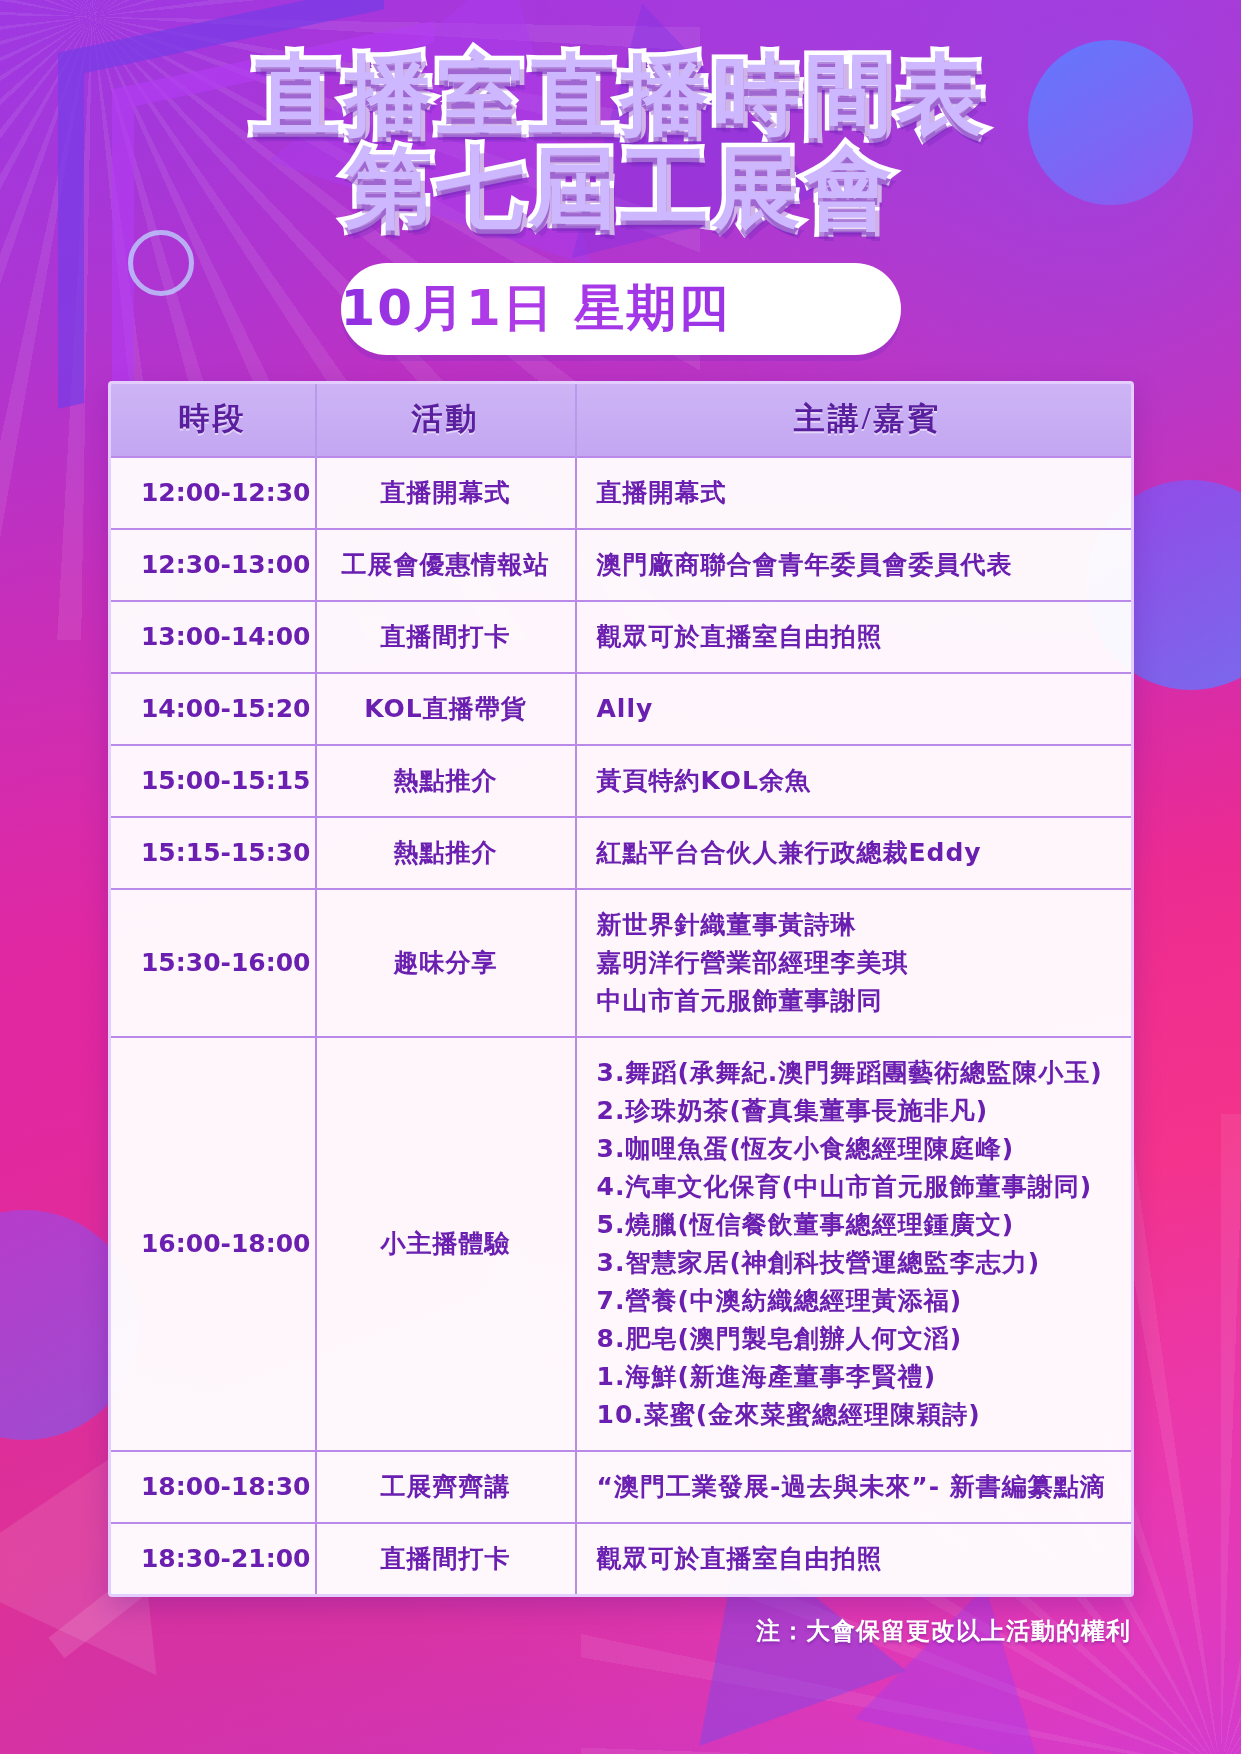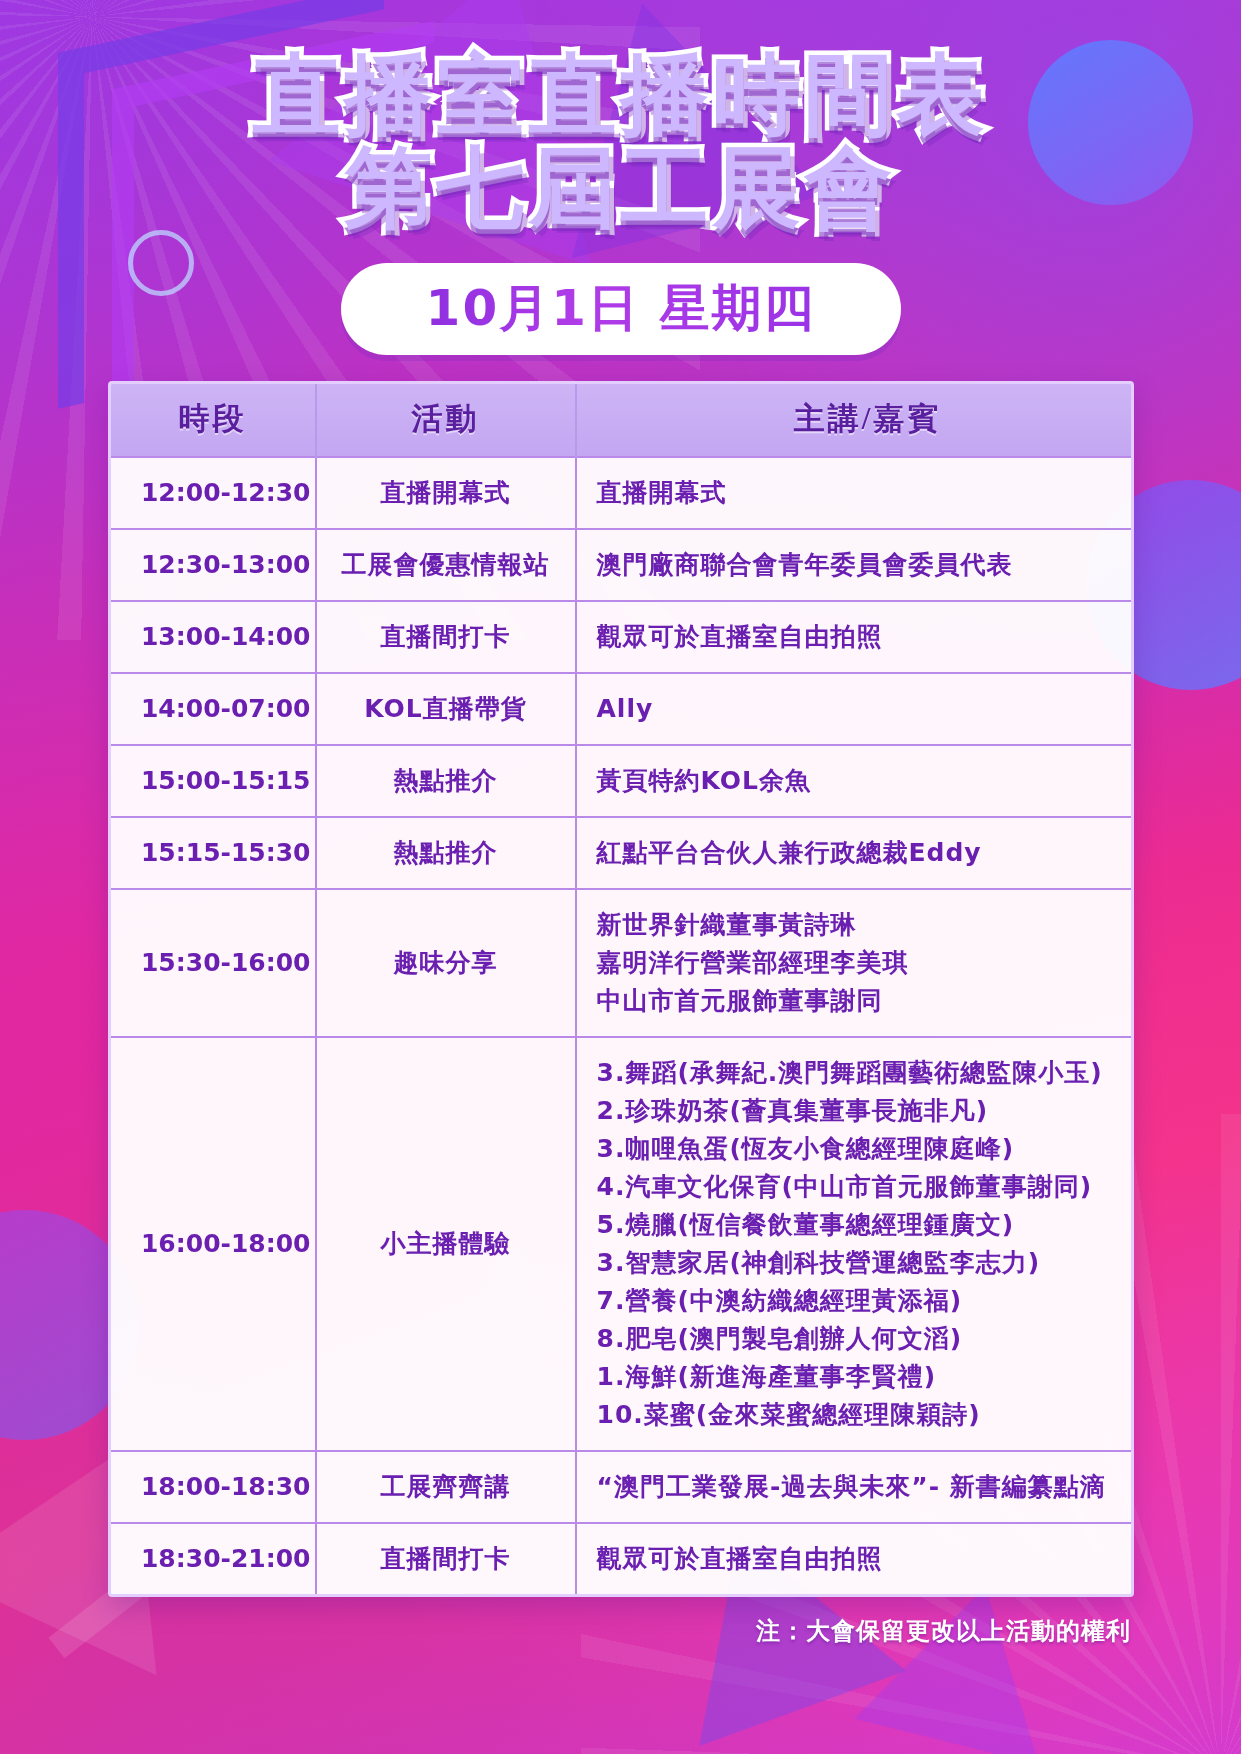--- a/index.html
+++ b/index.html
@@ -137,21 +137,21 @@
   .title-line.l2 { margin-top: 6px; }
 
   .date-pill {
     margin: 28px auto 0;
     width: 560px;
     height: 92px;
     border-radius: 48px;
     background: #ffffff;
     display: flex;
     align-items: center;
-    justify-content: center;
+    justify-content: flex-start;
     box-shadow: 0 6px 0 rgba(120,40,190,0.25);
     z-index: 6;
     position: relative;
   }
   .date-text {
     font-family: "DejaVu Sans", sans-serif;
     font-weight: bold;
     font-size: 50px;
     letter-spacing: 2px;
     background: linear-gradient(90deg, #8f2fe0 0%, #b13ce8 40%, #9a33e6 100%);
@@ -297,21 +297,21 @@
             </td>
           </tr>
           <tr>
             <td class="time">13:00-14:00</td>
             <td class="act">直播間打卡</td>
             <td class="guest">
               <span class="gline">觀眾可於直播室自由拍照</span>
             </td>
           </tr>
           <tr>
-            <td class="time">14:00-07:00</td>
+            <td class="time">14:00-15:20</td>
             <td class="act">KOL直播帶貨</td>
             <td class="guest">
               <span class="gline">Ally</span>
             </td>
           </tr>
           <tr>
             <td class="time">15:00-15:15</td>
             <td class="act">熱點推介</td>
             <td class="guest">
               <span class="gline">黃頁特約KOL余魚</span>

